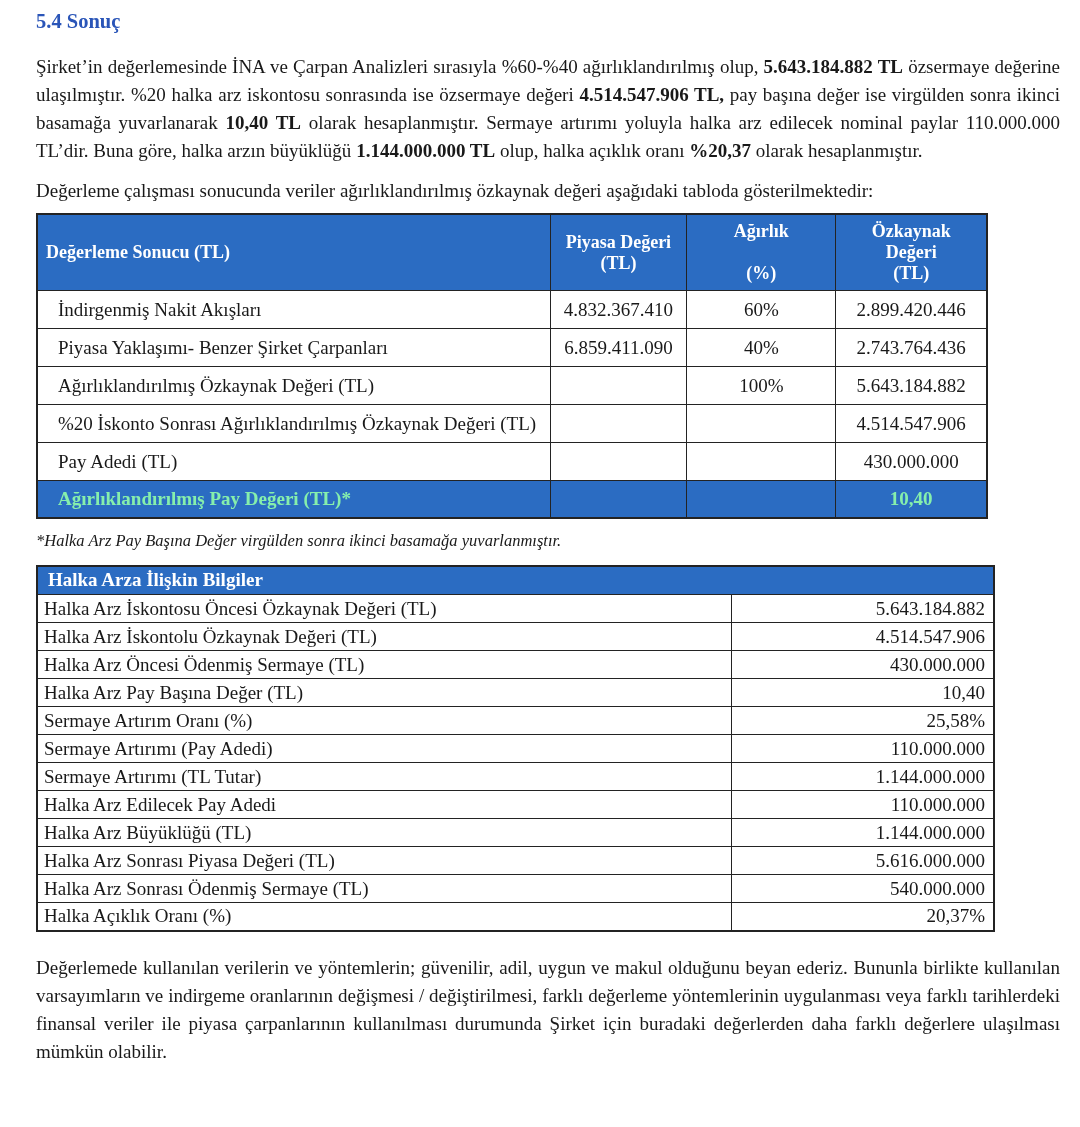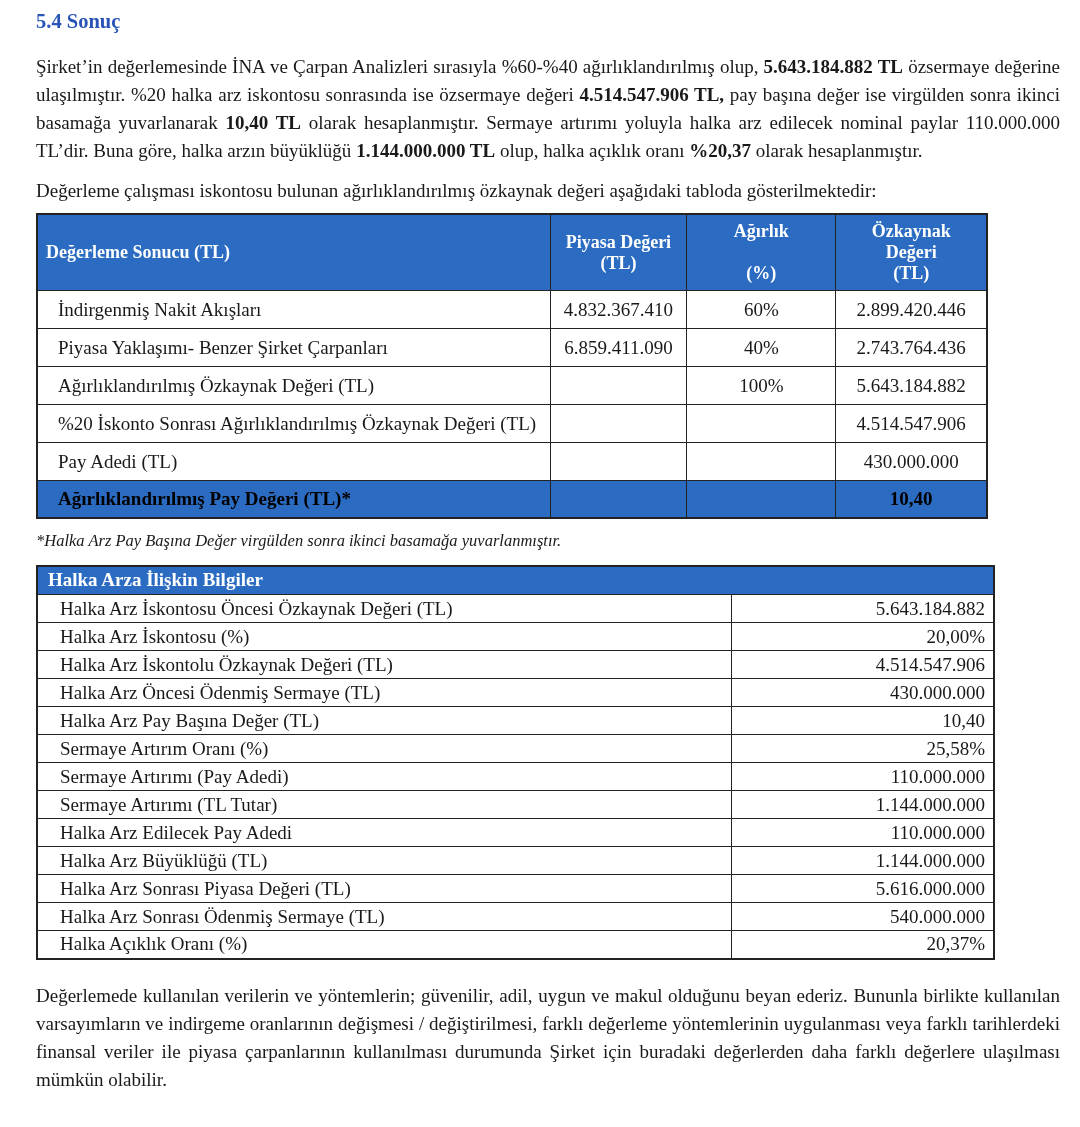--- a/index.html
+++ b/index.html
@@ -59,21 +59,21 @@
   .valuation-table td {
     height: 38px;
     padding: 2px 8px;
     text-align: center;
     line-height: 22px;
   }
   .valuation-table td.label { text-align: left; padding-left: 20px; }
   .valuation-table tr.bold td { font-weight: normal; }
   .valuation-table tr.hl td {
     background: var(--table-blue, #2b6cc2);
-    color: #000000;
+    color: #86efac;
     font-weight: bold;
     height: 37px;
     font-family: Liberation Serif, serif;
   }
 
   .footnote {
     font-style: italic;
     font-size: 16.5px;
     margin: 2px 0 14px 0;
   }
@@ -88,40 +88,40 @@
     text-align: left;
     padding: 2px 10px;
     height: 29px;
     margin-top: 11px;
   }
   .ipo-table td {
     height: 28px;
     padding: 1px 8px;
     line-height: 22px;
   }
-  .ipo-table td.label { text-align: left; padding-left: 22px; }
+  .ipo-table td.label { text-align: left; padding-left: 6px; }
   .ipo-table td.value { text-align: right; padding-right: 8px; }
   .ipo-table tr.bold td { font-weight: normal; }
 
   p.disclaimer {
     text-align: justify;
     line-height: 28px;
     margin: 22px 0 0 0;
   }
 </style>
 </head>
 <body>
 
 <div class="page">
 
   <h2 class="section-heading">5.4 Sonuç</h2>
 
   <p class="body-par"><span>Şirket’in değerlemesinde İNA ve Çarpan Analizleri sırasıyla %60-%40 ağırlıklandırılmış olup, </span><span class="b">5.643.184.882 TL</span><span> özsermaye değerine ulaşılmıştır. %20 halka arz iskontosu sonrasında ise özsermaye değeri </span><span class="b">4.514.547.906 TL,</span><span> pay başına değer ise virgülden sonra ikinci basamağa yuvarlanarak </span><span class="b">10,40 TL</span><span> olarak hesaplanmıştır. Sermaye artırımı yoluyla halka arz edilecek nominal paylar 110.000.000 TL’dir. Buna göre, halka arzın büyüklüğü </span><span class="b">1.144.000.000 TL</span><span> olup, halka açıklık oranı </span><span class="b">%20,37</span><span> olarak hesaplanmıştır.</span></p>
 
-  <p class="lead-par">Değerleme çalışması iskontosu bulunan ağırlıklandırılmış özkaynak değeri aşağıdaki tabloda gösterilmektedir:</p>
+  <p class="lead-par">Değerleme çalışması sonucunda veriler ağırlıklandırılmış özkaynak değeri aşağıdaki tabloda gösterilmektedir:</p>
 
   <table class="valuation-table">
     <colgroup>
       <col style="width:54%">
         <col style="width:14.4%">
         <col style="width:15.7%">
         <col style="width:15.9%">
     </colgroup>
     <thead>
       <tr>
@@ -186,24 +186,20 @@
     <thead>
       <tr>
         <th class="title-cell" colspan="2">Halka Arza İlişkin Bilgiler</th>
       </tr>
     </thead>
     <tbody>
         <tr>
           <td class="label">Halka Arz İskontosu Öncesi Özkaynak Değeri (TL)</td>
           <td class="value">5.643.184.882</td>
         </tr>
-        <tr>
-          <td class="label">Halka Arz İskontosu (%)</td>
-          <td class="value">20,00%</td>
-        </tr>
         <tr class="bold">
           <td class="label">Halka Arz İskontolu Özkaynak Değeri (TL)</td>
           <td class="value">4.514.547.906</td>
         </tr>
         <tr>
           <td class="label">Halka Arz Öncesi Ödenmiş Sermaye (TL)</td>
           <td class="value">430.000.000</td>
         </tr>
         <tr class="bold">
           <td class="label">Halka Arz Pay Başına Değer (TL)</td>

